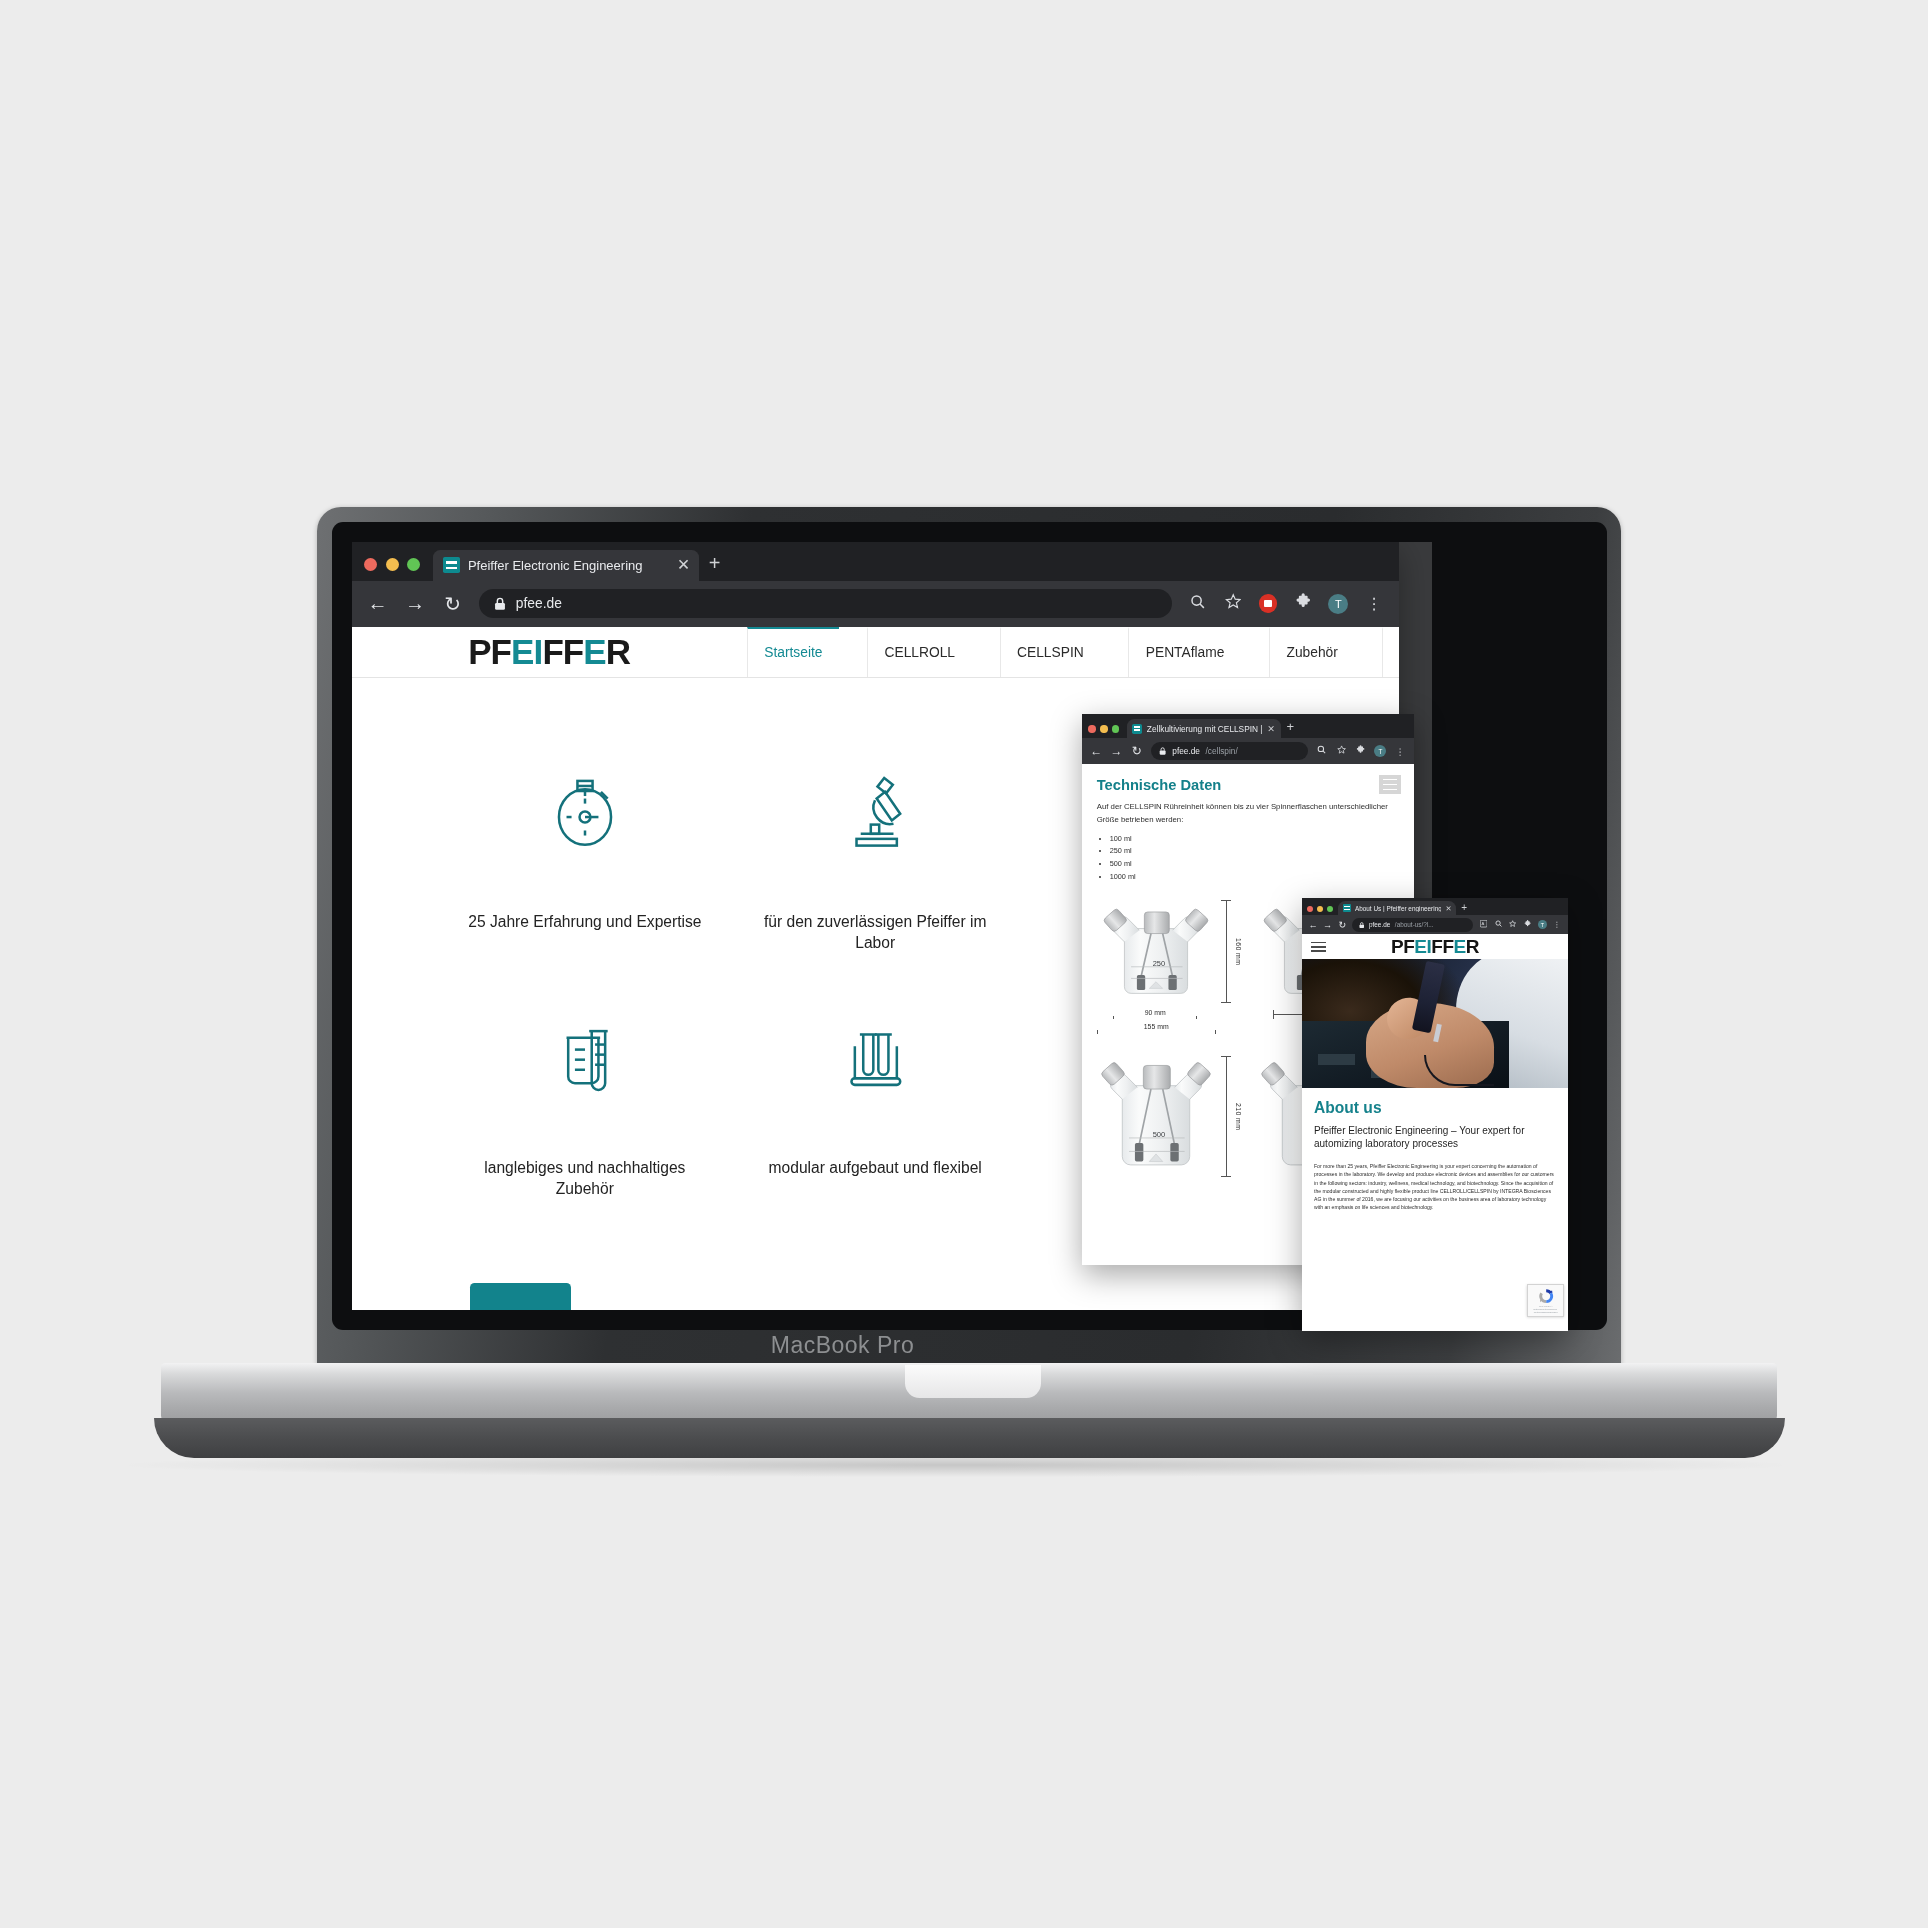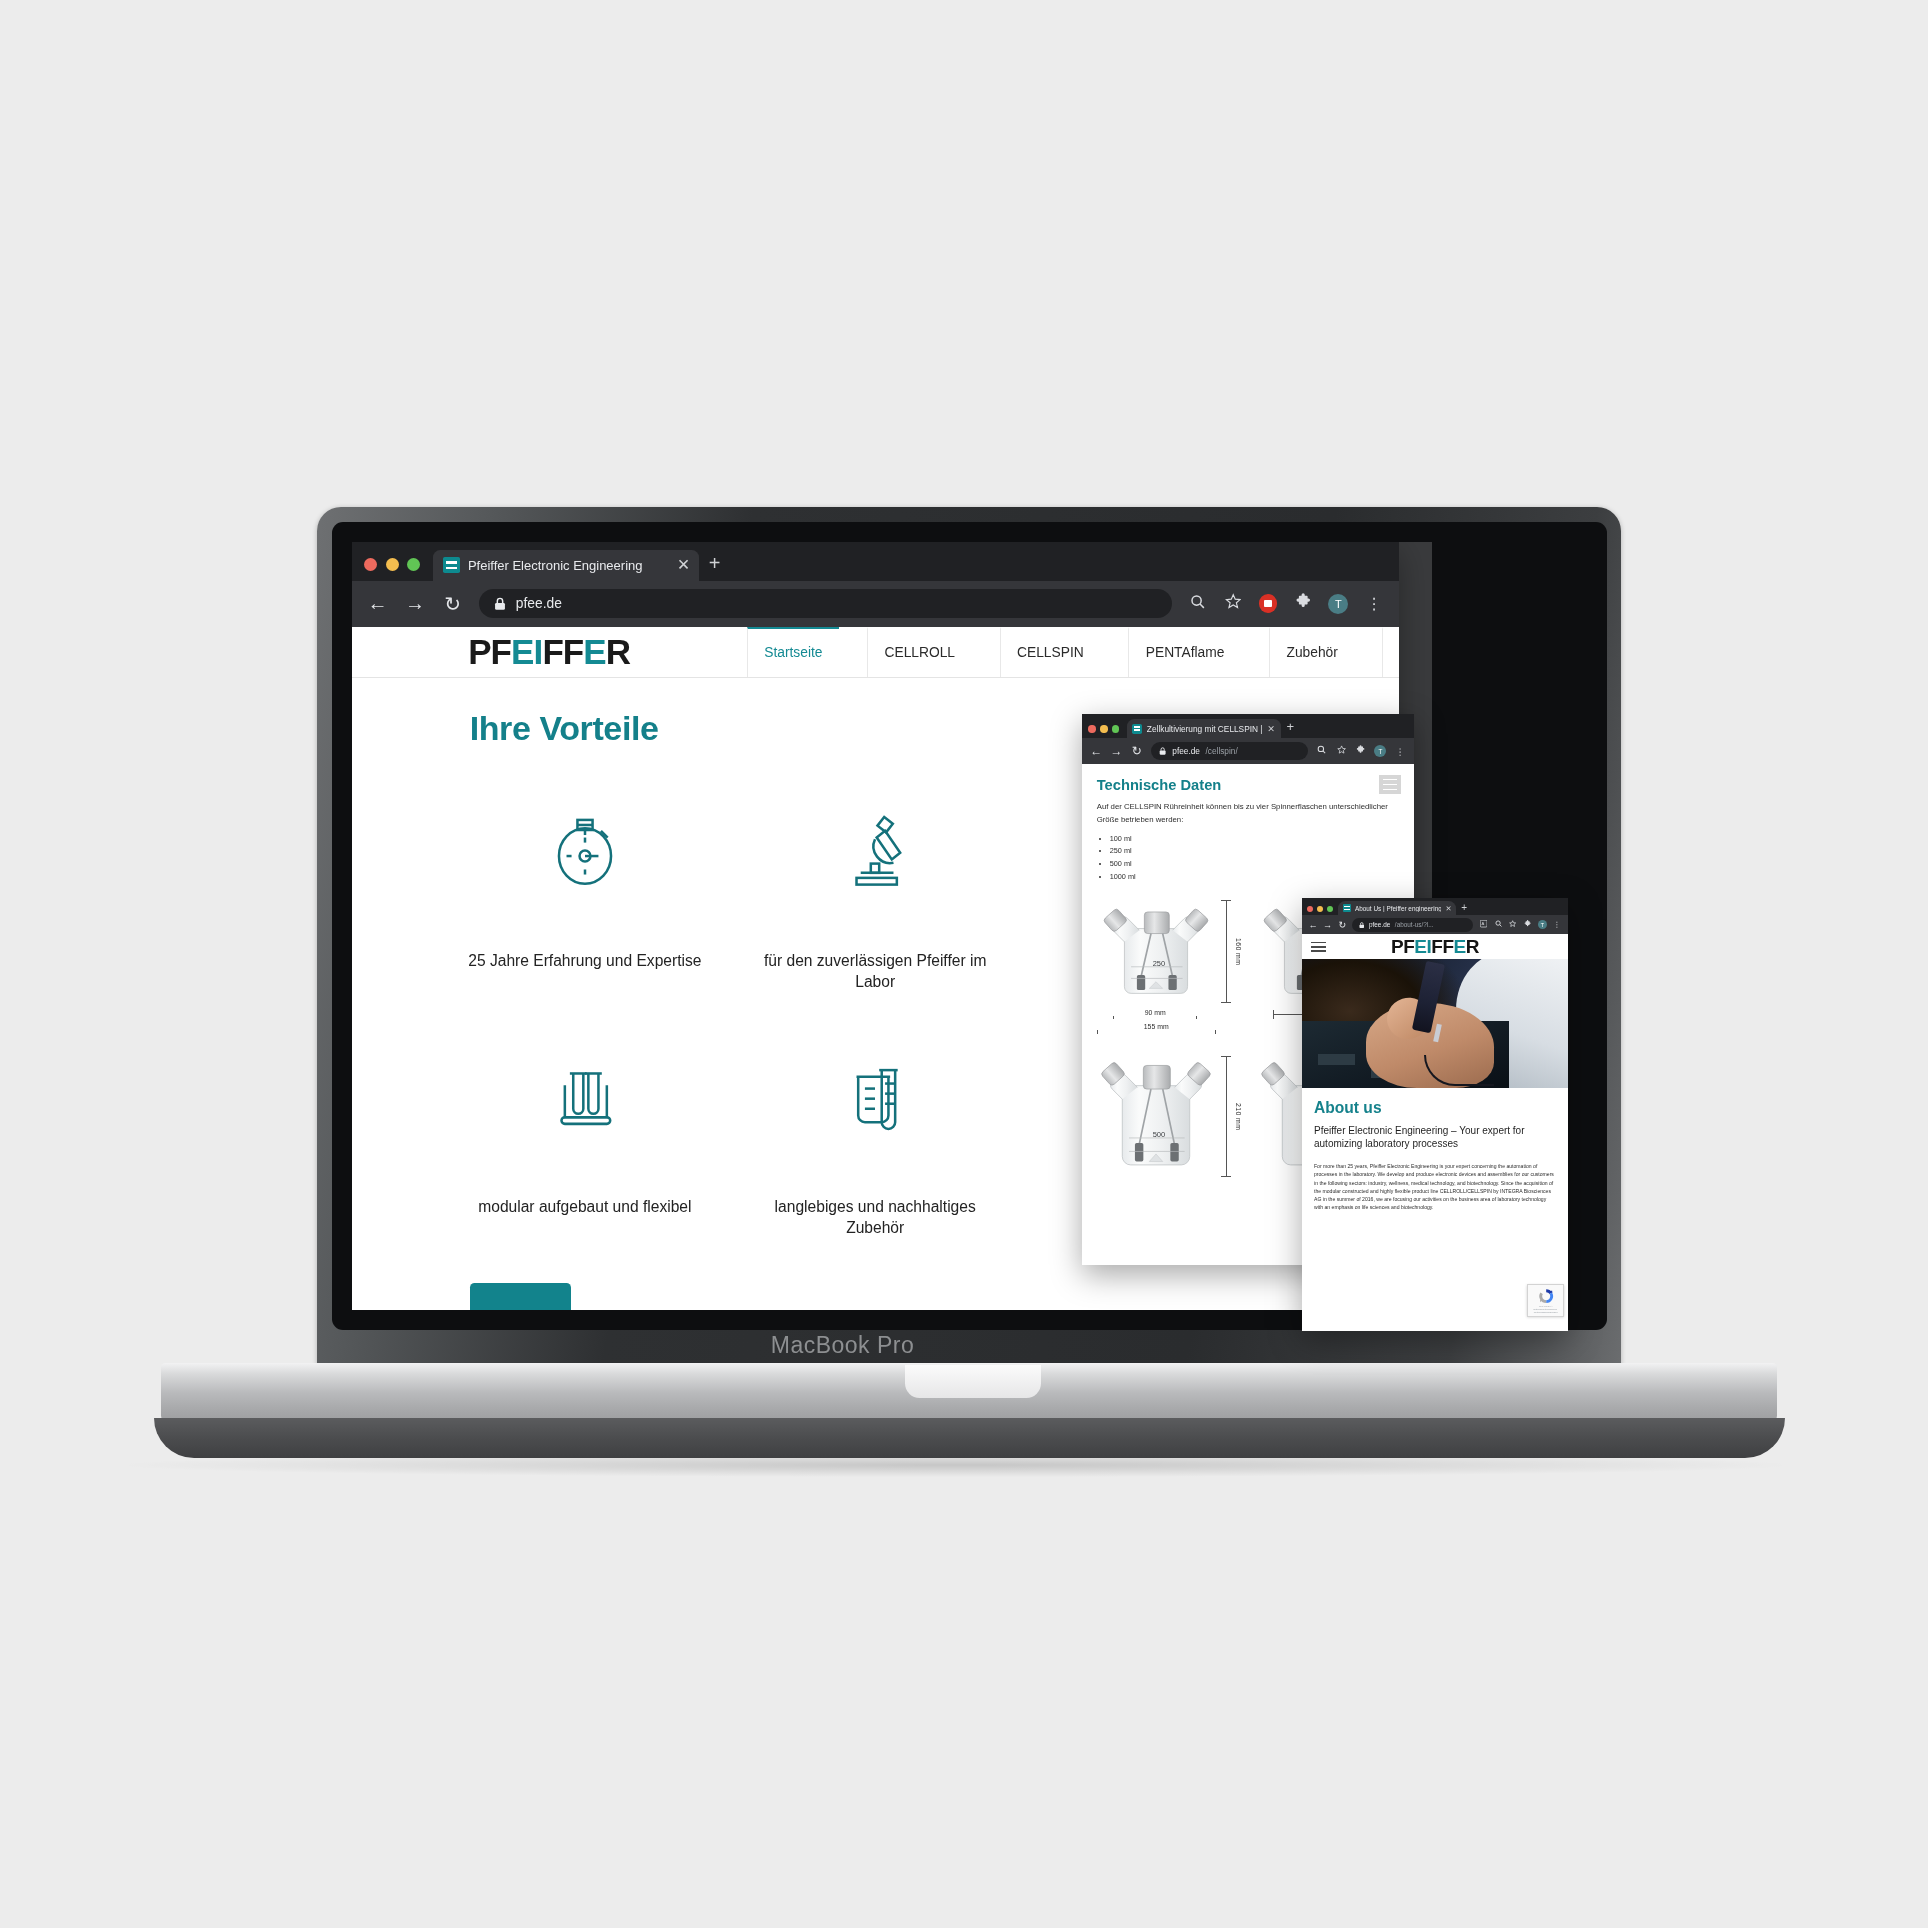--- a/index.html
+++ b/index.html
@@ -294,21 +294,20 @@
                 <a class="nav-item">CELLSPIN</a>
                 <a class="nav-item">PENTAflame</a>
                 <a class="nav-item">Zubehör</a>
                 <a class="nav-item">Über uns</a>
                 <a class="nav-item">Pfeiffer</a>
 
               </nav>
             </div>
 
             <div class="page-body">
-              <h2 class="h2-teal">Ihre Vorteile</h2>
 
               <div class="adv-grid">
 
                 <div class="adv-cell">
                   <div class="adv-ico">
                     <svg width="84" height="84" viewBox="0 0 100 100">
                       <ellipse cx="50" cy="56" rx="31" ry="33" class="icon-teal"></ellipse>
                       <rect x="41" y="13" width="18" height="12" class="icon-teal"></rect>
                       <line x1="41" y1="19" x2="59" y2="19" class="icon-teal"></line>
                       <line x1="50" y1="25" x2="50" y2="31" class="icon-teal"></line>
@@ -344,47 +343,47 @@
                       <circle cx="50" cy="62" r="13" class="icon-teal"></circle>
                       <path d="M42 72 L38 90 L50 84 L62 90 L58 72" class="icon-teal"></path>
                     </svg>
                   </div>
                   <div class="adv-txt">ISO-zertifi</div>
                 </div>
 
                 <div class="adv-cell">
                   <div class="adv-ico">
                     <svg width="84" height="84" viewBox="0 0 100 100">
-                      <path d="M36 22 v42 a6 6 0 0 0 12 0 V22" class="icon-teal"></path>
-                      <line x1="32" y1="22" x2="52" y2="22" class="icon-teal"></line>
-                      <path d="M54 22 v42 a6 6 0 0 0 12 0 V22" class="icon-teal"></path>
-                      <line x1="50" y1="22" x2="70" y2="22" class="icon-teal"></line>
-                      <path d="M26 36 v38 h50 V36" class="icon-teal"></path>
-                      <rect x="22" y="74" width="58" height="8" rx="4" class="icon-teal"></rect>
-                    </svg>
-                  </div>
-                  <div class="adv-txt">modular aufgebaut und flexibel</div>
-                </div>
-
-                <div class="adv-cell">
-                  <div class="adv-ico">
-                    <svg width="84" height="84" viewBox="0 0 100 100">
                       <path d="M30 26 v46 a8 8 0 0 0 8 8 h20 a8 8 0 0 0 8 -8 V26" class="icon-teal"></path>
                       <line x1="28" y1="26" x2="68" y2="26" class="icon-teal"></line>
                       <line x1="38" y1="40" x2="50" y2="40" class="icon-teal"></line>
                       <line x1="38" y1="52" x2="50" y2="52" class="icon-teal"></line>
                       <line x1="38" y1="64" x2="50" y2="64" class="icon-teal"></line>
                       <path d="M58 18 v62 a8 8 0 0 0 16 0 V18" class="icon-teal"></path>
                       <line x1="55" y1="18" x2="77" y2="18" class="icon-teal"></line>
                       <line x1="62" y1="34" x2="74" y2="34" class="icon-teal"></line>
                       <line x1="62" y1="46" x2="74" y2="46" class="icon-teal"></line>
                       <line x1="62" y1="58" x2="74" y2="58" class="icon-teal"></line>
                     </svg>
                   </div>
                   <div class="adv-txt">langlebiges und nachhaltiges Zubehör</div>
+                </div>
+
+                <div class="adv-cell">
+                  <div class="adv-ico">
+                    <svg width="84" height="84" viewBox="0 0 100 100">
+                      <path d="M36 22 v42 a6 6 0 0 0 12 0 V22" class="icon-teal"></path>
+                      <line x1="32" y1="22" x2="52" y2="22" class="icon-teal"></line>
+                      <path d="M54 22 v42 a6 6 0 0 0 12 0 V22" class="icon-teal"></path>
+                      <line x1="50" y1="22" x2="70" y2="22" class="icon-teal"></line>
+                      <path d="M26 36 v38 h50 V36" class="icon-teal"></path>
+                      <rect x="22" y="74" width="58" height="8" rx="4" class="icon-teal"></rect>
+                    </svg>
+                  </div>
+                  <div class="adv-txt">modular aufgebaut und flexibel</div>
                 </div>
 
                 <div class="adv-cell">
                   <div class="adv-ico">
                     <svg width="84" height="84" viewBox="0 0 100 100">
                       <path d="M64 20 a18 18 0 1 0 16 26 l-14 -14 z" class="icon-teal"></path>
                       <line x1="56" y1="44" x2="26" y2="76" class="icon-teal"></line>
                     </svg>
                   </div>
                   <div class="adv-txt">Repar</div>

